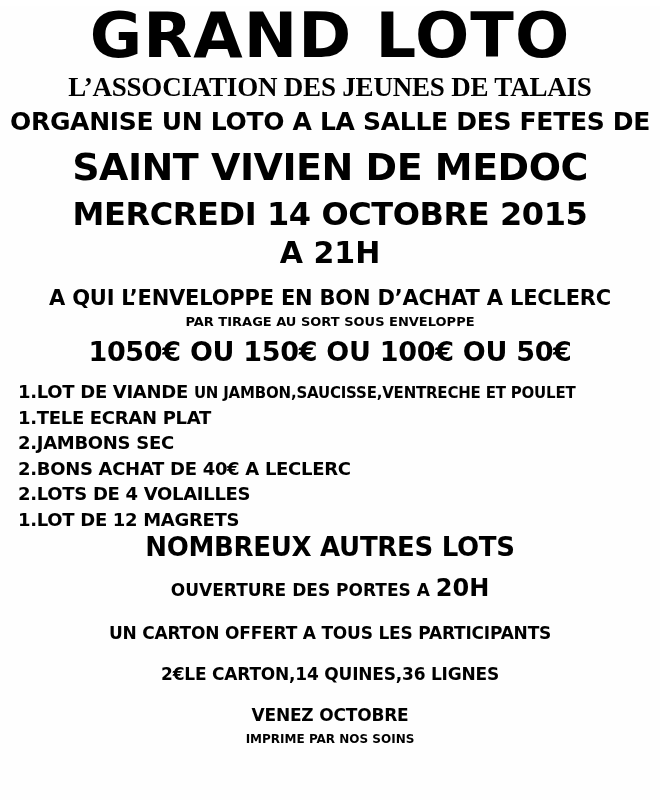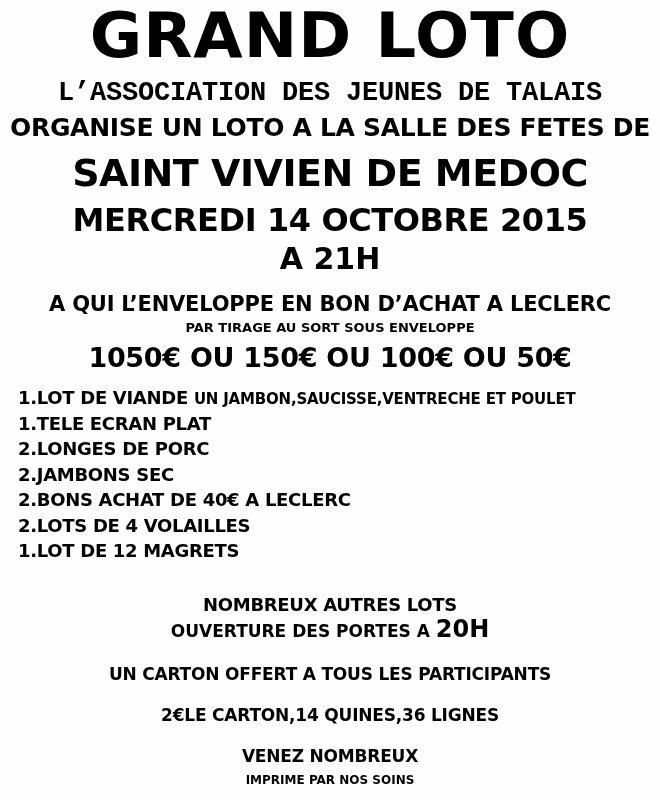--- a/index.html
+++ b/index.html
@@ -29,22 +29,22 @@
     line-height: 0.98;
     letter-spacing: 1px;
     margin-top: 6px;
     font-family: "DejaVu Sans", sans-serif;
     transform: scaleX(1.03);
   }
   .line2 {
     font-weight: bold;
     font-size: 27px;
     line-height: 1.1;
-    margin-top: 12px;
-    font-family: Liberation Mono, monospace;
+    margin-top: 6px;
+    font-family: Liberation Serif, serif;
     letter-spacing: -0.2px;
   }
   .line3 {
     font-weight: bold;
     font-size: 25px;
     line-height: 1.1;
     margin-top: 6px;
     font-family: "DejaVu Sans", sans-serif;
     letter-spacing: -0.3px;
   }
@@ -106,28 +106,28 @@
     font-family: "DejaVu Sans", sans-serif;
     letter-spacing: -0.3px;
     white-space: nowrap;
   }
   .prize-item .small {
     font-size: 15px;
     letter-spacing: -0.2px;
   }
   .more-lots {
     font-weight: bold;
-    font-size: 18px;
-    margin-top: 30px;
+    font-size: 26px;
     font-family: "DejaVu Sans", sans-serif;
     letter-spacing: -0.3px;
   }
   .doors {
     font-weight: bold;
     font-size: 17px;
+    margin-top: 12px;
     font-family: "DejaVu Sans", sans-serif;
   }
   .doors .big {
     font-size: 24px;
   }
   .footer-line {
     font-weight: bold;
     font-size: 17px;
     margin-top: 21px;
     font-family: "DejaVu Sans", sans-serif;
@@ -155,30 +155,29 @@
   <div class="date">MERCREDI 14 OCTOBRE 2015</div>
   <div class="time">A 21H</div>
 
   <div class="envelope">A QUI L’ENVELOPPE EN BON D’ACHAT A LECLERC</div>
   <div class="draw">PAR TIRAGE AU SORT SOUS ENVELOPPE</div>
   <div class="amounts">1050€ OU 150€ OU 100€ OU 50€</div>
 
   <div class="prizes">
     <div class="prize-item"><span>1.LOT DE VIANDE </span><span class="small">UN JAMBON,SAUCISSE,VENTRECHE ET POULET</span></div>
     <div class="prize-item"><span>1.TELE ECRAN PLAT</span><span class="small"></span></div>
-    <div class="prize-item"><span>2.LONGES DE PORC</span><span class="small"></span></div>
     <div class="prize-item"><span>2.JAMBONS SEC</span><span class="small"></span></div>
     <div class="prize-item"><span>2.BONS ACHAT DE 40€ A LECLERC</span><span class="small"></span></div>
     <div class="prize-item"><span>2.LOTS DE 4 VOLAILLES</span><span class="small"></span></div>
     <div class="prize-item"><span>1.LOT DE 12 MAGRETS</span><span class="small"></span></div>
   </div>
 
   <div class="more-lots">NOMBREUX AUTRES LOTS</div>
 
   <div class="doors"><span>OUVERTURE DES PORTES A </span><span class="big">20H</span></div>
 
   <div class="footer-line">UN CARTON OFFERT A TOUS LES PARTICIPANTS</div>
   <div class="footer-line">2€LE CARTON,14 QUINES,36 LIGNES</div>
-  <div class="footer-line">VENEZ NOMBREUX</div>
+  <div class="footer-line">VENEZ OCTOBRE</div>
 
   <div class="tiny">IMPRIME PAR NOS SOINS</div>
 
 </div>
 
 </body></html>

